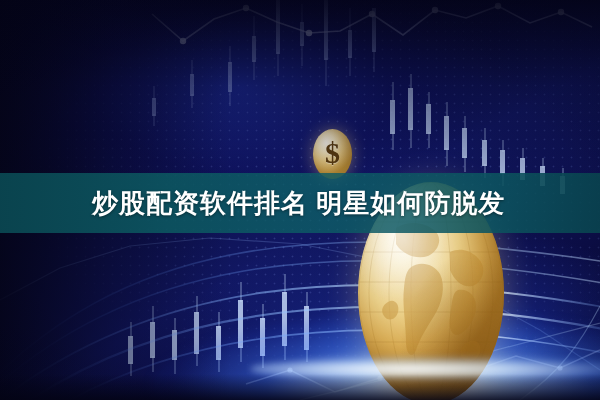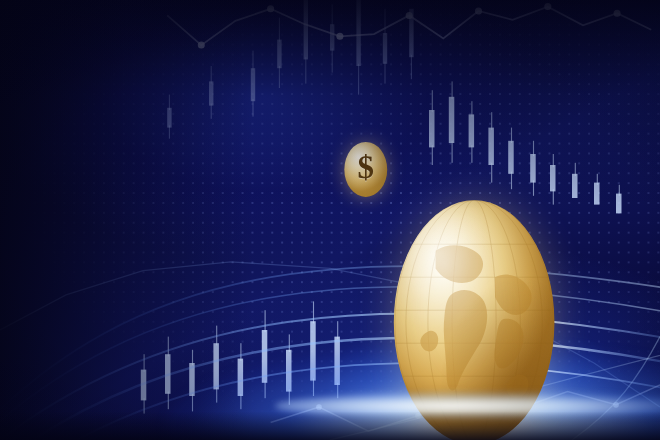--- a/index.html
+++ b/index.html
@@ -387,14 +387,17 @@
   <div class="coin">
     <span class="coin-sign">$</span>
   </div>
 
   <div class="bg-topdark"></div>
   <div class="bg-leftdark"></div>
   <div class="bg-vignette"></div>
   <div class="base-glow2"></div>
   <div class="bottom-fade"></div>
 
+  <div class="title-band">
+    <div class="title-text">炒股配资软件排名 明星如何防脱发</div>
+  </div>
 
 </div>
 
 </body></html>

